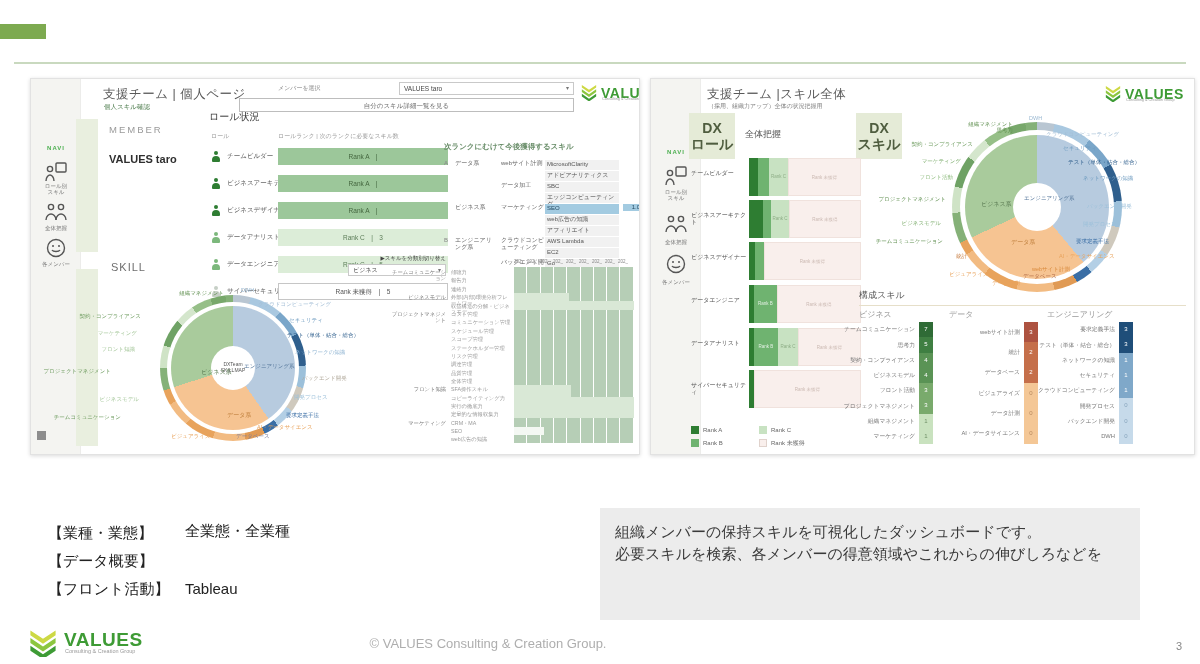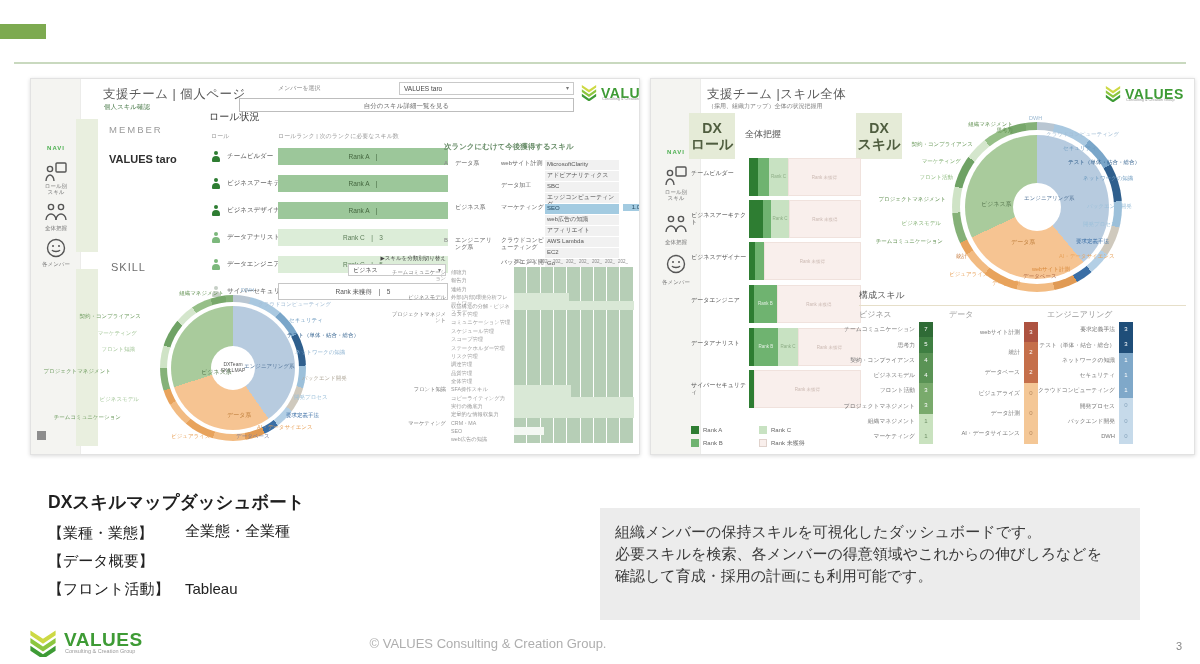--- a/index.html
+++ b/index.html
@@ -631,31 +631,29 @@
           <span class="sk-nm">バックエンド開発</span>
           <span class="sk-chip" style="background:#c6daea;color:#88a5bd;">0</span>
         </div>
       <div class="sk-row">
           <span class="sk-nm">DWH</span>
           <span class="sk-chip" style="background:#c6daea;color:#88a5bd;">0</span>
         </div>
     </div>
   </section>
 
-  <div class="p desc-h" style="left:48px;top:492px;">DXスキルマップダッシュボート</div>
   <div class="p desc-lb" style="left:48px;top:524px;">【業種・業態】</div>
   <div class="p desc-vl" style="left:185px;top:524px;font-family:Liberation Mono, monospace;">全業態・全業種</div>
   <div class="p desc-lb" style="left:48px;top:552px;">【データ概要】</div>
   <div class="p desc-lb" style="left:48px;top:580px;">【フロント活動】</div>
   <div class="p desc-vl" style="left:185px;top:580px;">Tableau</div>
 
   <div class="p callout" style="left:600px;top:508px;width:540px;height:112px;">
     <div class="callout-t p" style="left:15px;top:13px;">組織メンバーの保持スキルを可視化したダッシュボードです。</div>
     <div class="callout-t p" style="left:15px;top:35px;">必要スキルを検索、各メンバーの得意領域やこれからの伸びしろなどを</div>
-    <div class="callout-t p" style="left:15px;top:57px;">確認して育成・採用の計画にも利用可能です。</div>
   </div>
 
   <div class="p" style="left:26px;top:629px;">
     <svg width="34" height="28" viewBox="0 0 24 20" style="float:left;">
         <path d="M3 1l9 6 9-6v3.5l-9 6-9-6z" fill="#cdd944"></path>
         <path d="M3 6.5l9 6 9-6V10l-9 6-9-6z" fill="#8cc63f"></path>
         <path d="M3 12l9 6 9-6v3.5l-9 6-9-6z" fill="#3e9b35"></path>
       </svg>
     <span class="p" style="left:38px;top:0;font-size:19px;font-weight:bold;color:#3e9b35;letter-spacing:0.5px;">VALUES</span>
     <span class="p" style="left:39px;top:19px;font-size:5.5px;color:#9a9a9a;white-space:nowrap;">Consulting &amp; Creation Group</span>

